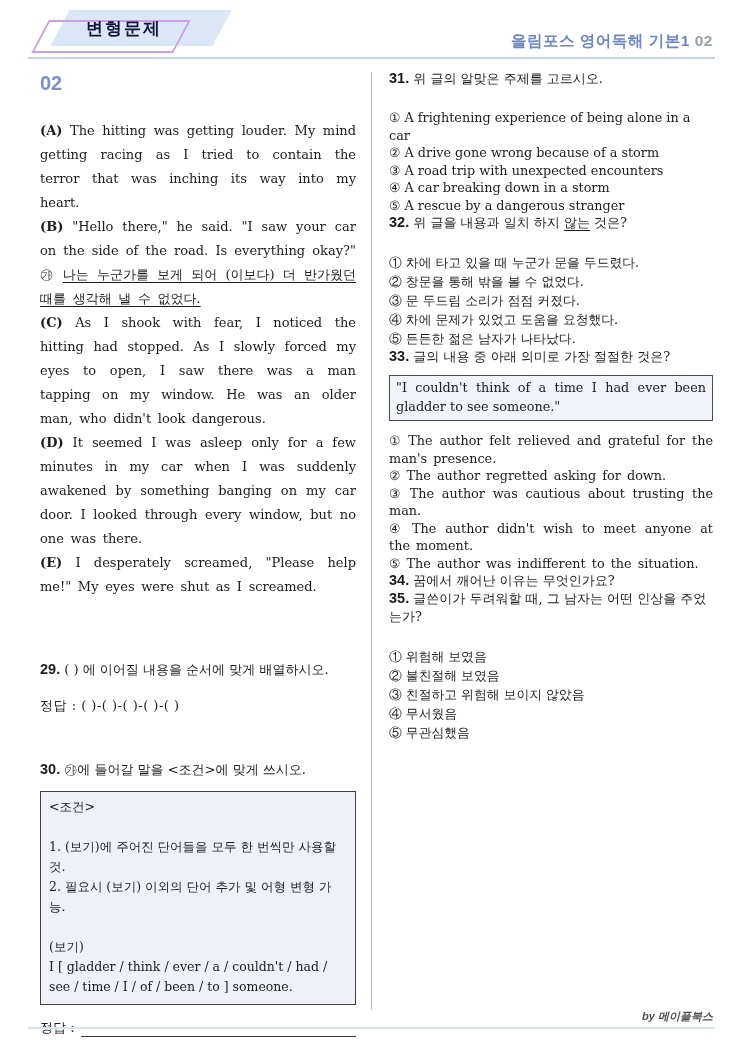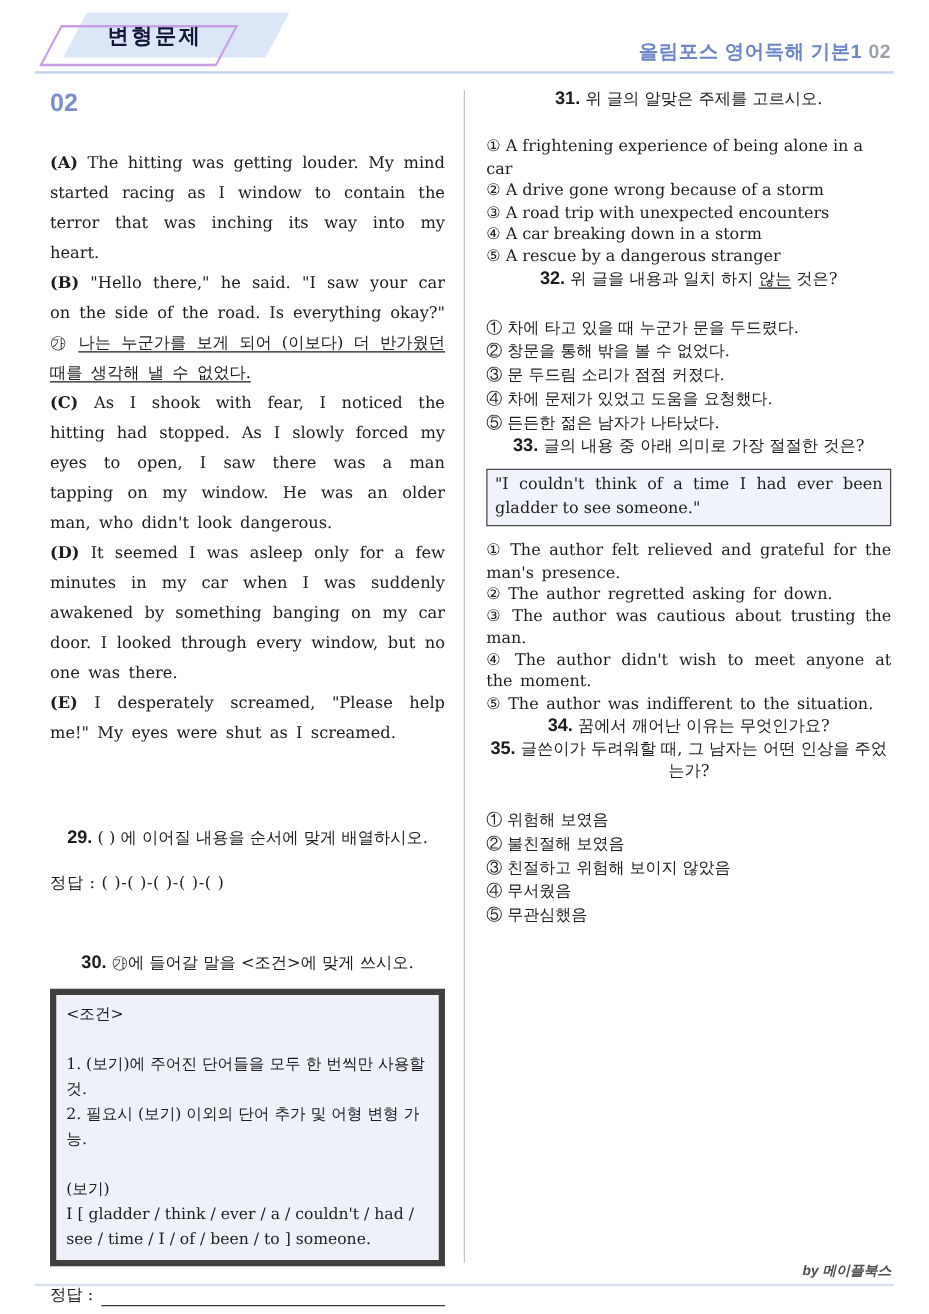--- a/index.html
+++ b/index.html
@@ -36,26 +36,26 @@
 
   
   .sec-num { font-family:"Liberation Sans",sans-serif; font-weight:bold; font-size:20px;
              color:#7b8fd0; margin:2px 0 0 0; }
   .passage { margin-top:24px; font-size:13px; line-height:24px; text-align:justify;
              word-spacing:2.5px; }
   .passage p { margin:0; }
   .passage b { font-weight:bold; }
   .passage u { text-underline-offset:3px; }
 
-  .q-title { margin:0; font-size:13px;text-align:center; }
+  .q-title { margin:0; font-size:13px; }
   .q-title b { font-size:14.5px; font-family:"Liberation Sans",sans-serif; }
   .q29 { margin-top:62px; }
   .answer-pattern { margin:18px 0 0 0; font-size:13px; letter-spacing:0.5px; }
   .q30 { margin-top:46px; }
-  .cond-box { margin-top:12px; border:5px solid #404040; background:#eef1f8;
+  .cond-box { margin-top:12px; border:1px solid #404040; background:#eef1f8;
               padding:5px 8px 7px 8px; font-size:12.5px; line-height:20px; }
   .box-line { min-height:20px; }
   .answer-row { margin-top:14px; display:flex; align-items:flex-end; gap:6px; font-size:13px; }
   .answer-line { flex:1; border-bottom:1px solid #3a3a3a; height:15px; }
 
   
   .qblock p { margin:0; }
   .qt31 { margin-top:8px; }
   .qt32 { margin-top:38px; }
   .qt33 { margin-top:44px; }
@@ -84,21 +84,21 @@
     <span>올림포스 영어독해 기본1</span><span class="pagenum">02</span>
   </div>
   <div class="header-rule"></div>
 
   <div class="divider-v"></div>
 
   <div class="col-left">
     <div class="sec-num">02</div>
 
     <div class="passage">
-      <p><b>(A)</b> <span>The hitting was getting louder. My mind started racing as I window to contain the terror that was inching its way into my heart.</span></p>
+      <p><b>(A)</b> <span>The hitting was getting louder. My mind getting racing as I tried to contain the terror that was inching its way into my heart.</span></p>
       <p><b>(B)</b> <span>"Hello there," he said. "I saw your car on the side of the road. Is everything okay?"</span> <span>㉮</span> <u>나는 누군가를 보게 되어 (이보다) 더 반가웠던 때를 생각해 낼 수 없었다.</u></p>
       <p><b>(C)</b> <span>As I shook with fear, I noticed the hitting had stopped. As I slowly forced my eyes to open, I saw there was a man tapping on my window. He was an older man, who didn't look dangerous.</span></p>
       <p><b>(D)</b> <span>It seemed I was asleep only for a few minutes in my car when I was suddenly awakened by something banging on my car door. I looked through every window, but no one was there.</span></p>
       <p><b>(E)</b> <span>I desperately screamed, "Please help me!" My eyes were shut as I screamed.</span></p>
     </div>
 
     <p class="q-title q29"><b>29.</b> <span>(  ) 에 이어질 내용을 순서에 맞게 배열하시오.</span></p>
     <p class="answer-pattern">정답 : (  )-(   )-(   )-(   )-(   )</p>
 
     <p class="q-title q30"><b>30.</b> <span>㉮에 들어갈 말을 &lt;조건&gt;에 맞게 쓰시오.</span></p>

